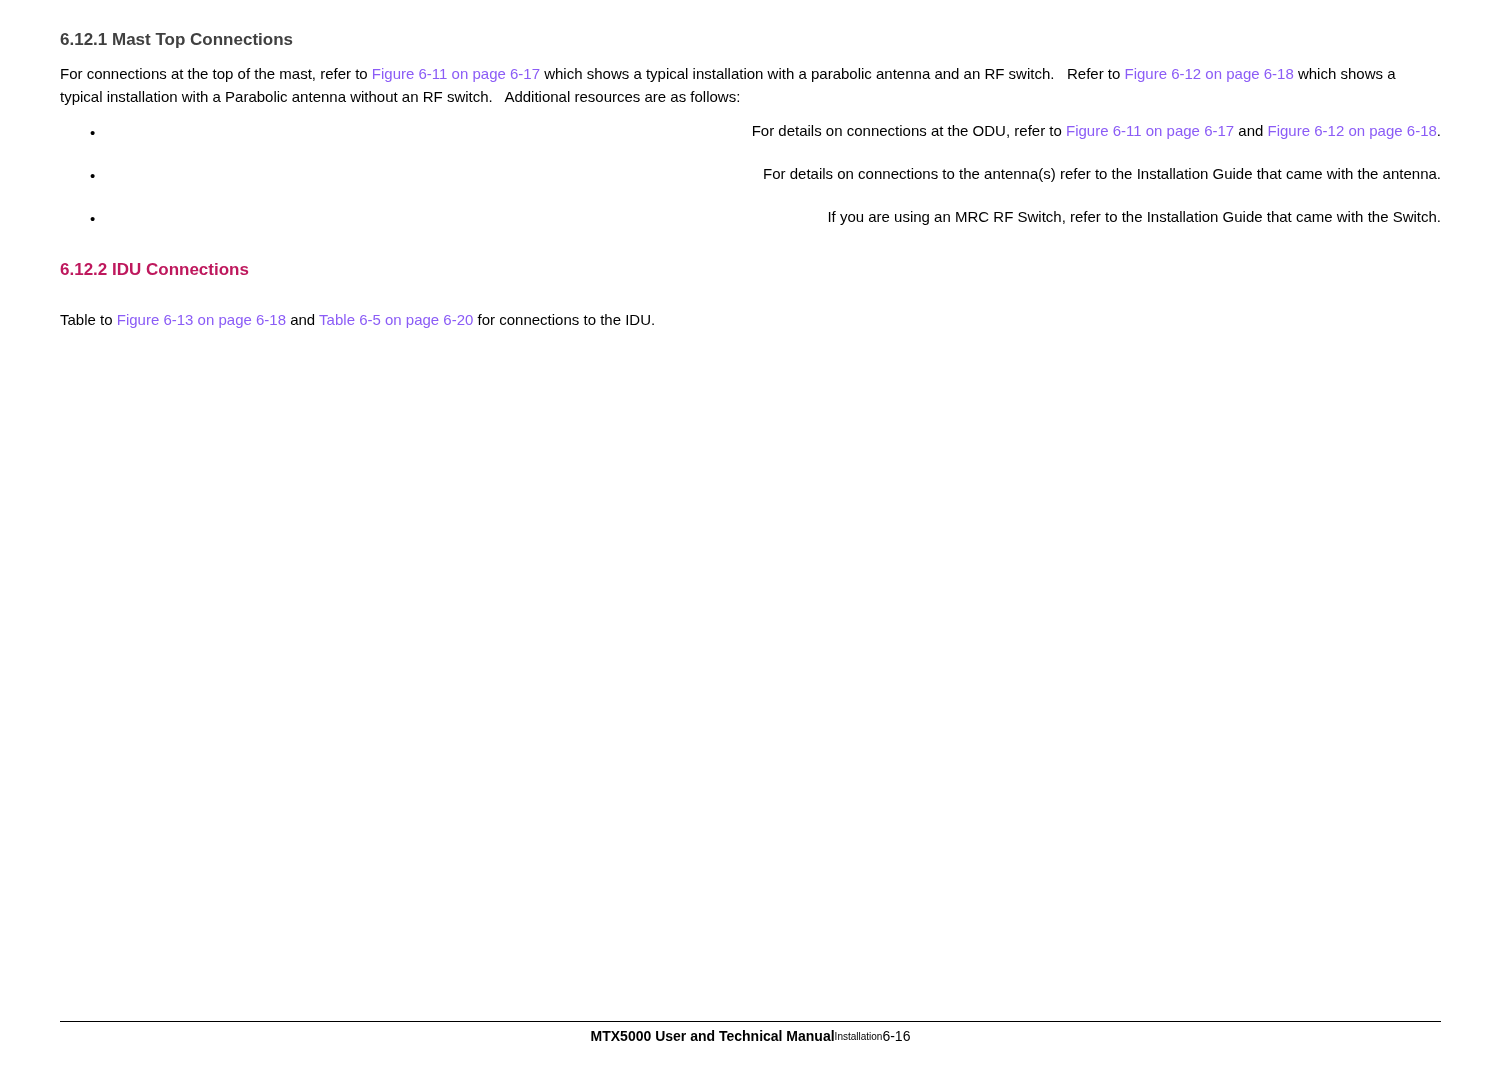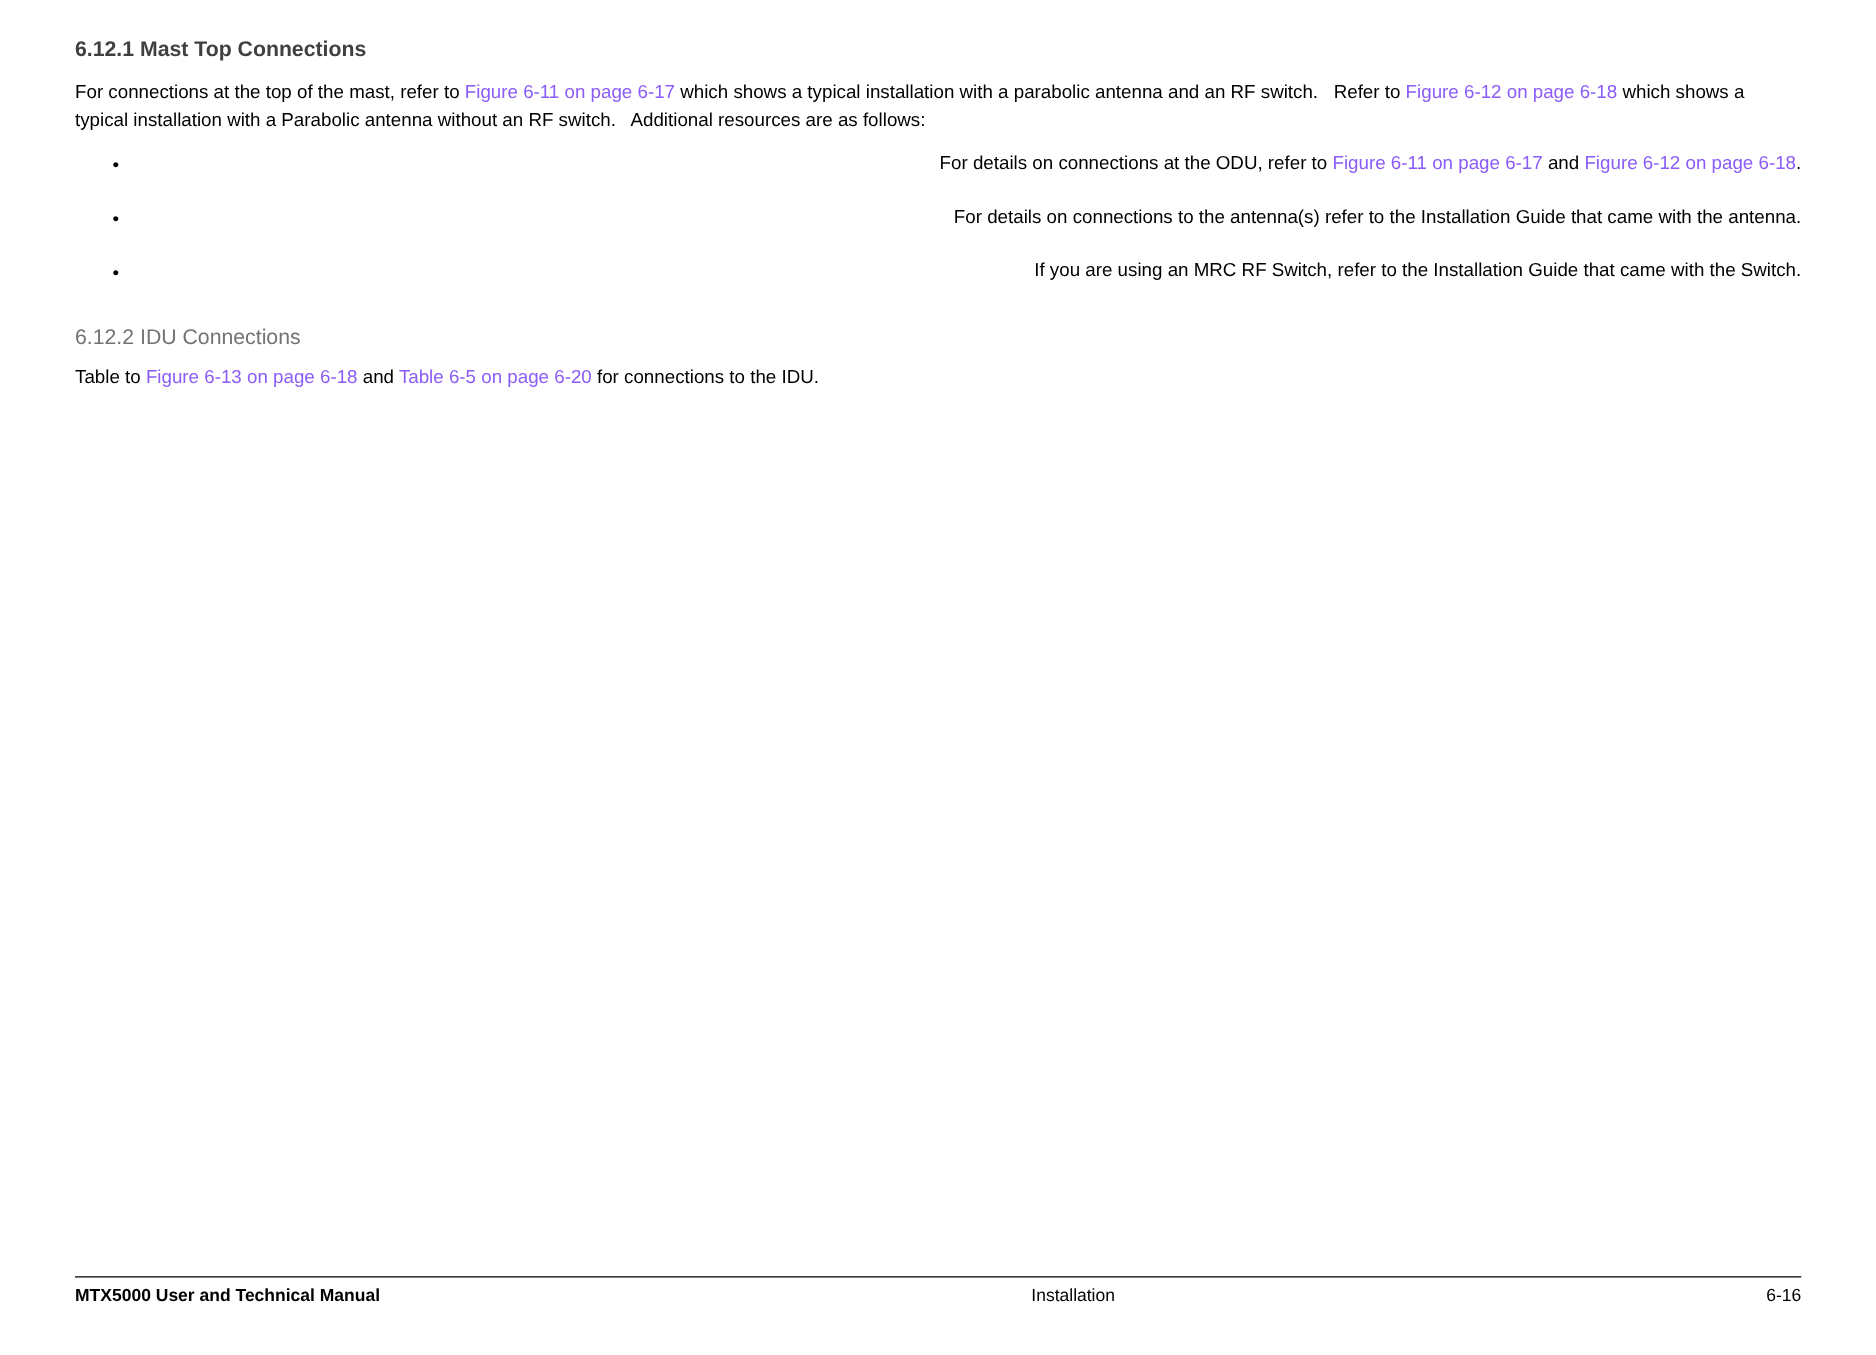--- a/index.html
+++ b/index.html
@@ -34,23 +34,23 @@
     h2.section-heading {
       font-size: 17px;
       font-weight: bold;
       color: #404040;
       margin-bottom: 12px;
       margin-top: 0;
     }
 
     h2.section-heading-2 {
       font-size: 17px;
-      font-weight: normal;
-      color: #737373;
-      margin-bottom: 10px;
+      font-weight: bold;
+      color: #be185d;
+      margin-bottom: 28px;
       margin-top: 30px;
     }
 
     .body-text {
       font-size: 15px;
       color: #000000;
       line-height: 1.55;
       margin-bottom: 10px;
     }
 
@@ -81,36 +81,36 @@
 
     ul.bullet-list li .li-text {
       flex: 1;
       text-align: right;
     }
 
     .footer {
       border-top: 1px solid #000000;
       padding-top: 6px;
       display: flex;
-      justify-content: space-between;
+      justify-content: center;
       align-items: center;
       margin-top: auto;
     }
 
     .footer-left {
       font-size: 14px;
       font-weight: bold;
     }
 
     .footer-left span.brand {
       font-weight: bold;
     }
 
     .footer-center {
-      font-size: 14px;
+      font-size: 10px;
       text-align: center;
     }
 
     .footer-right {
       font-size: 14px;
     }
   </style>
 </head>
 <body>
 

